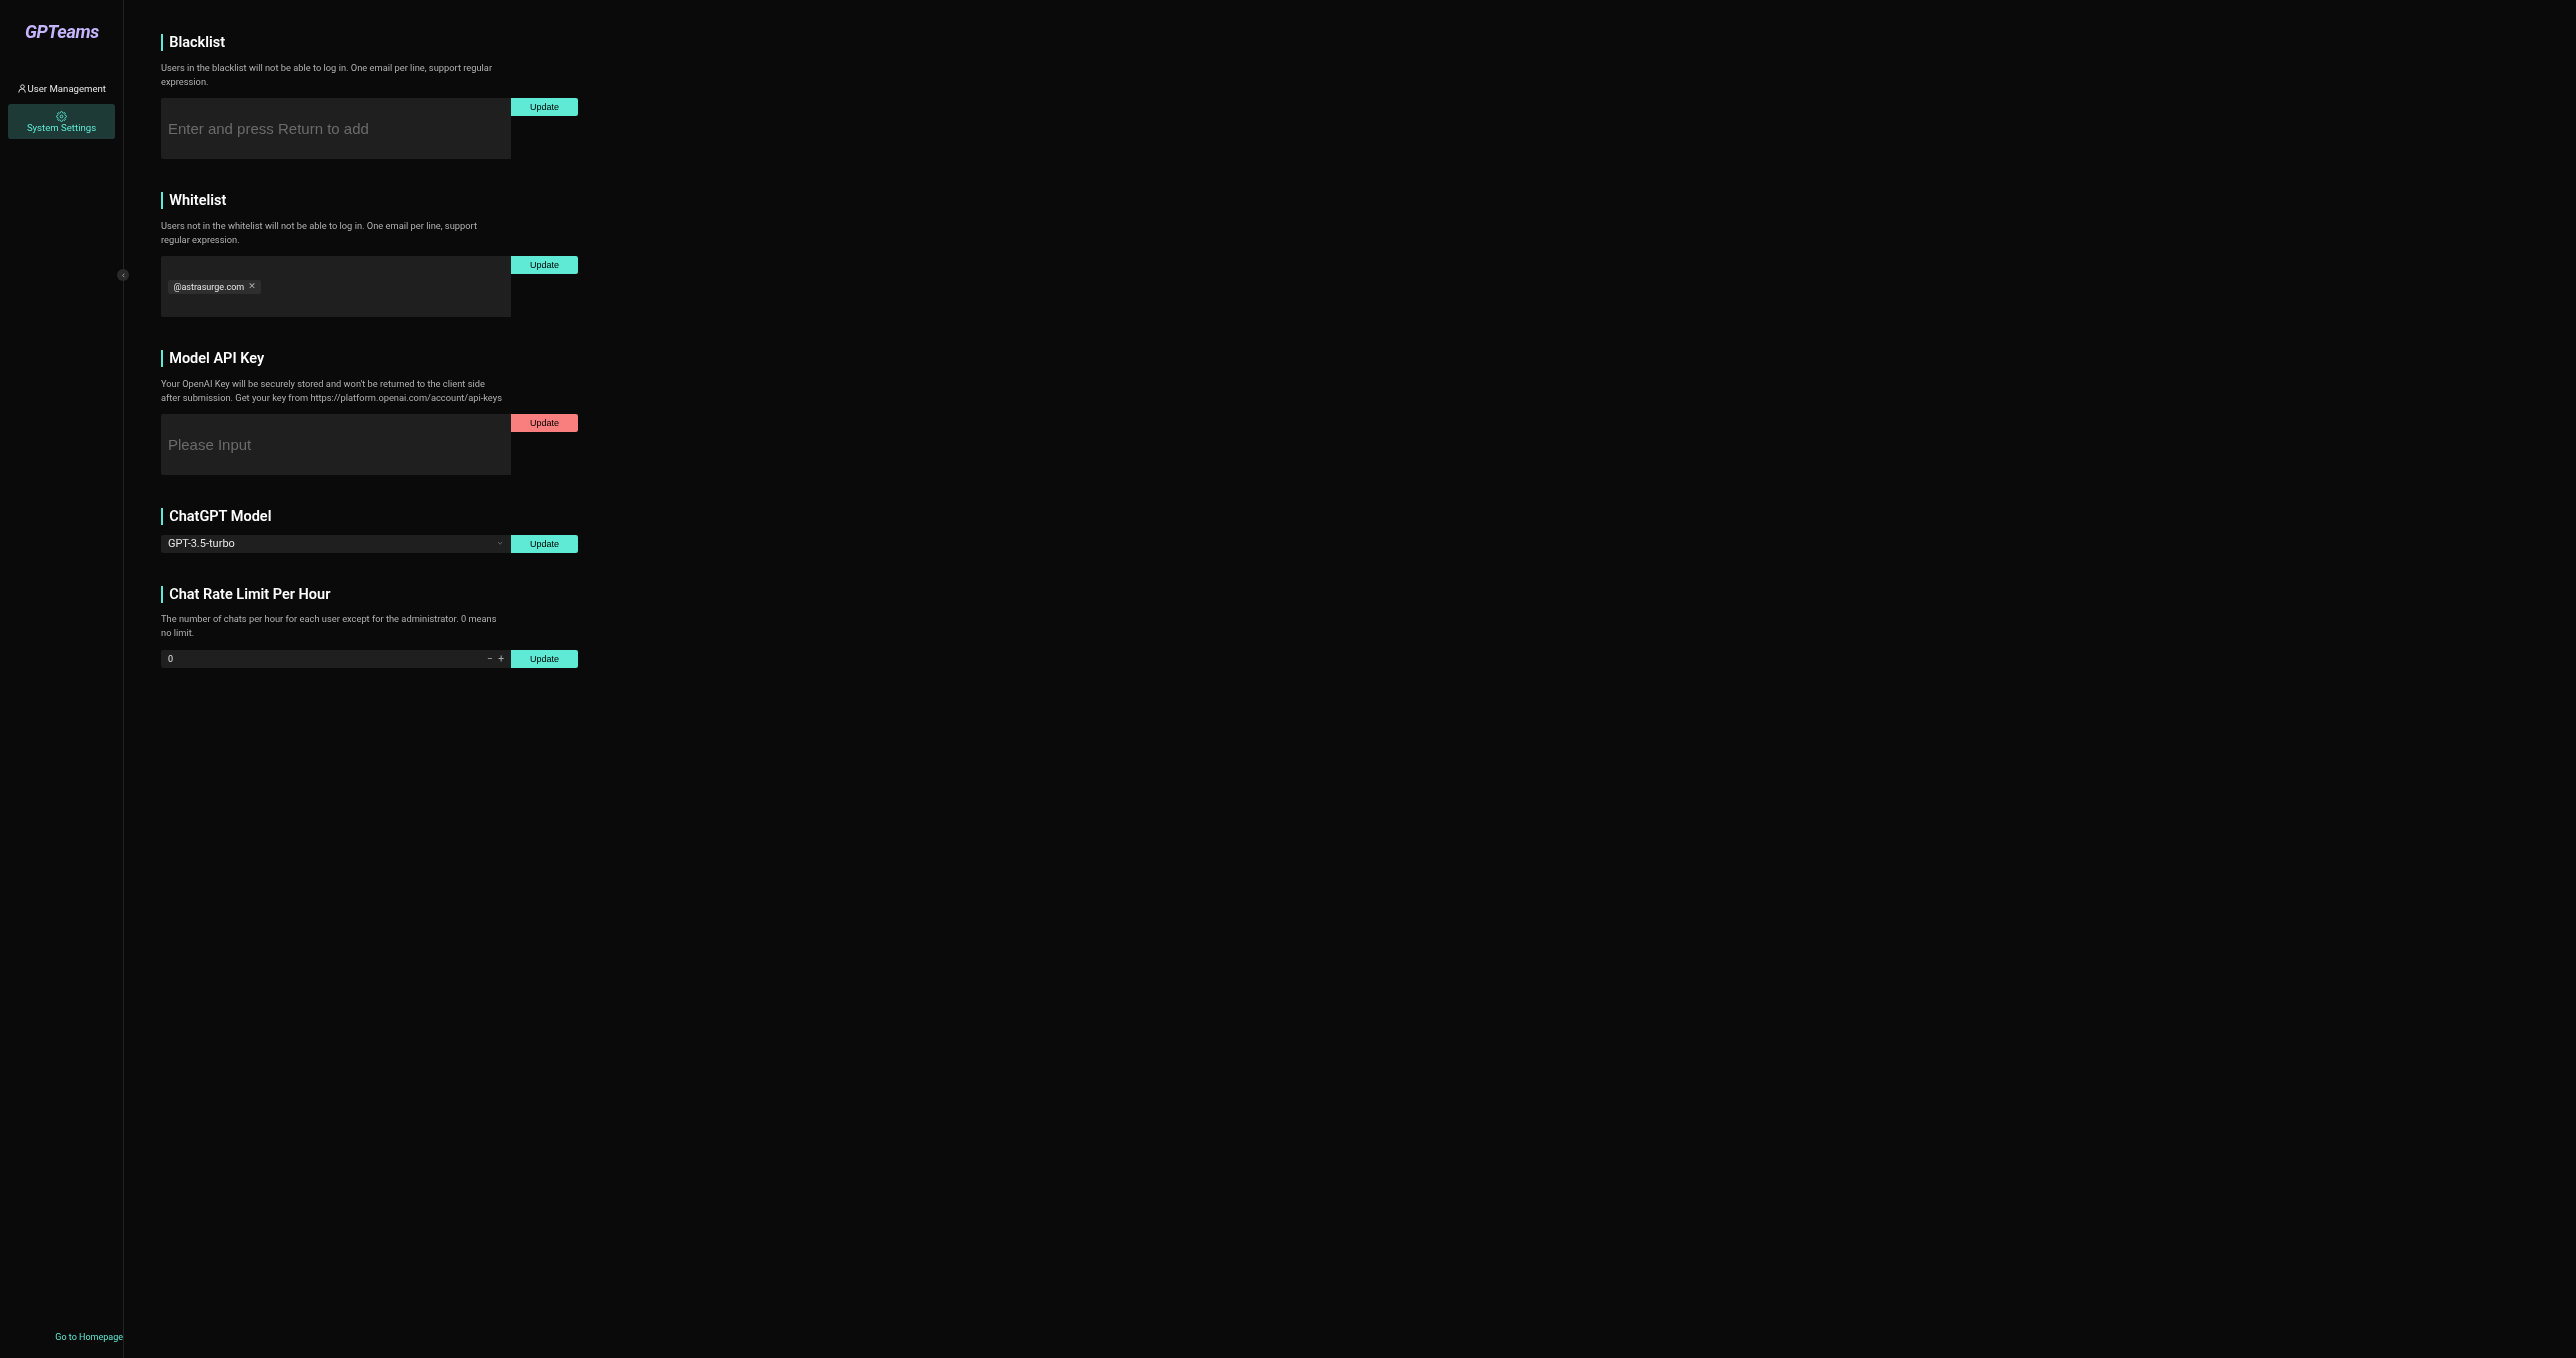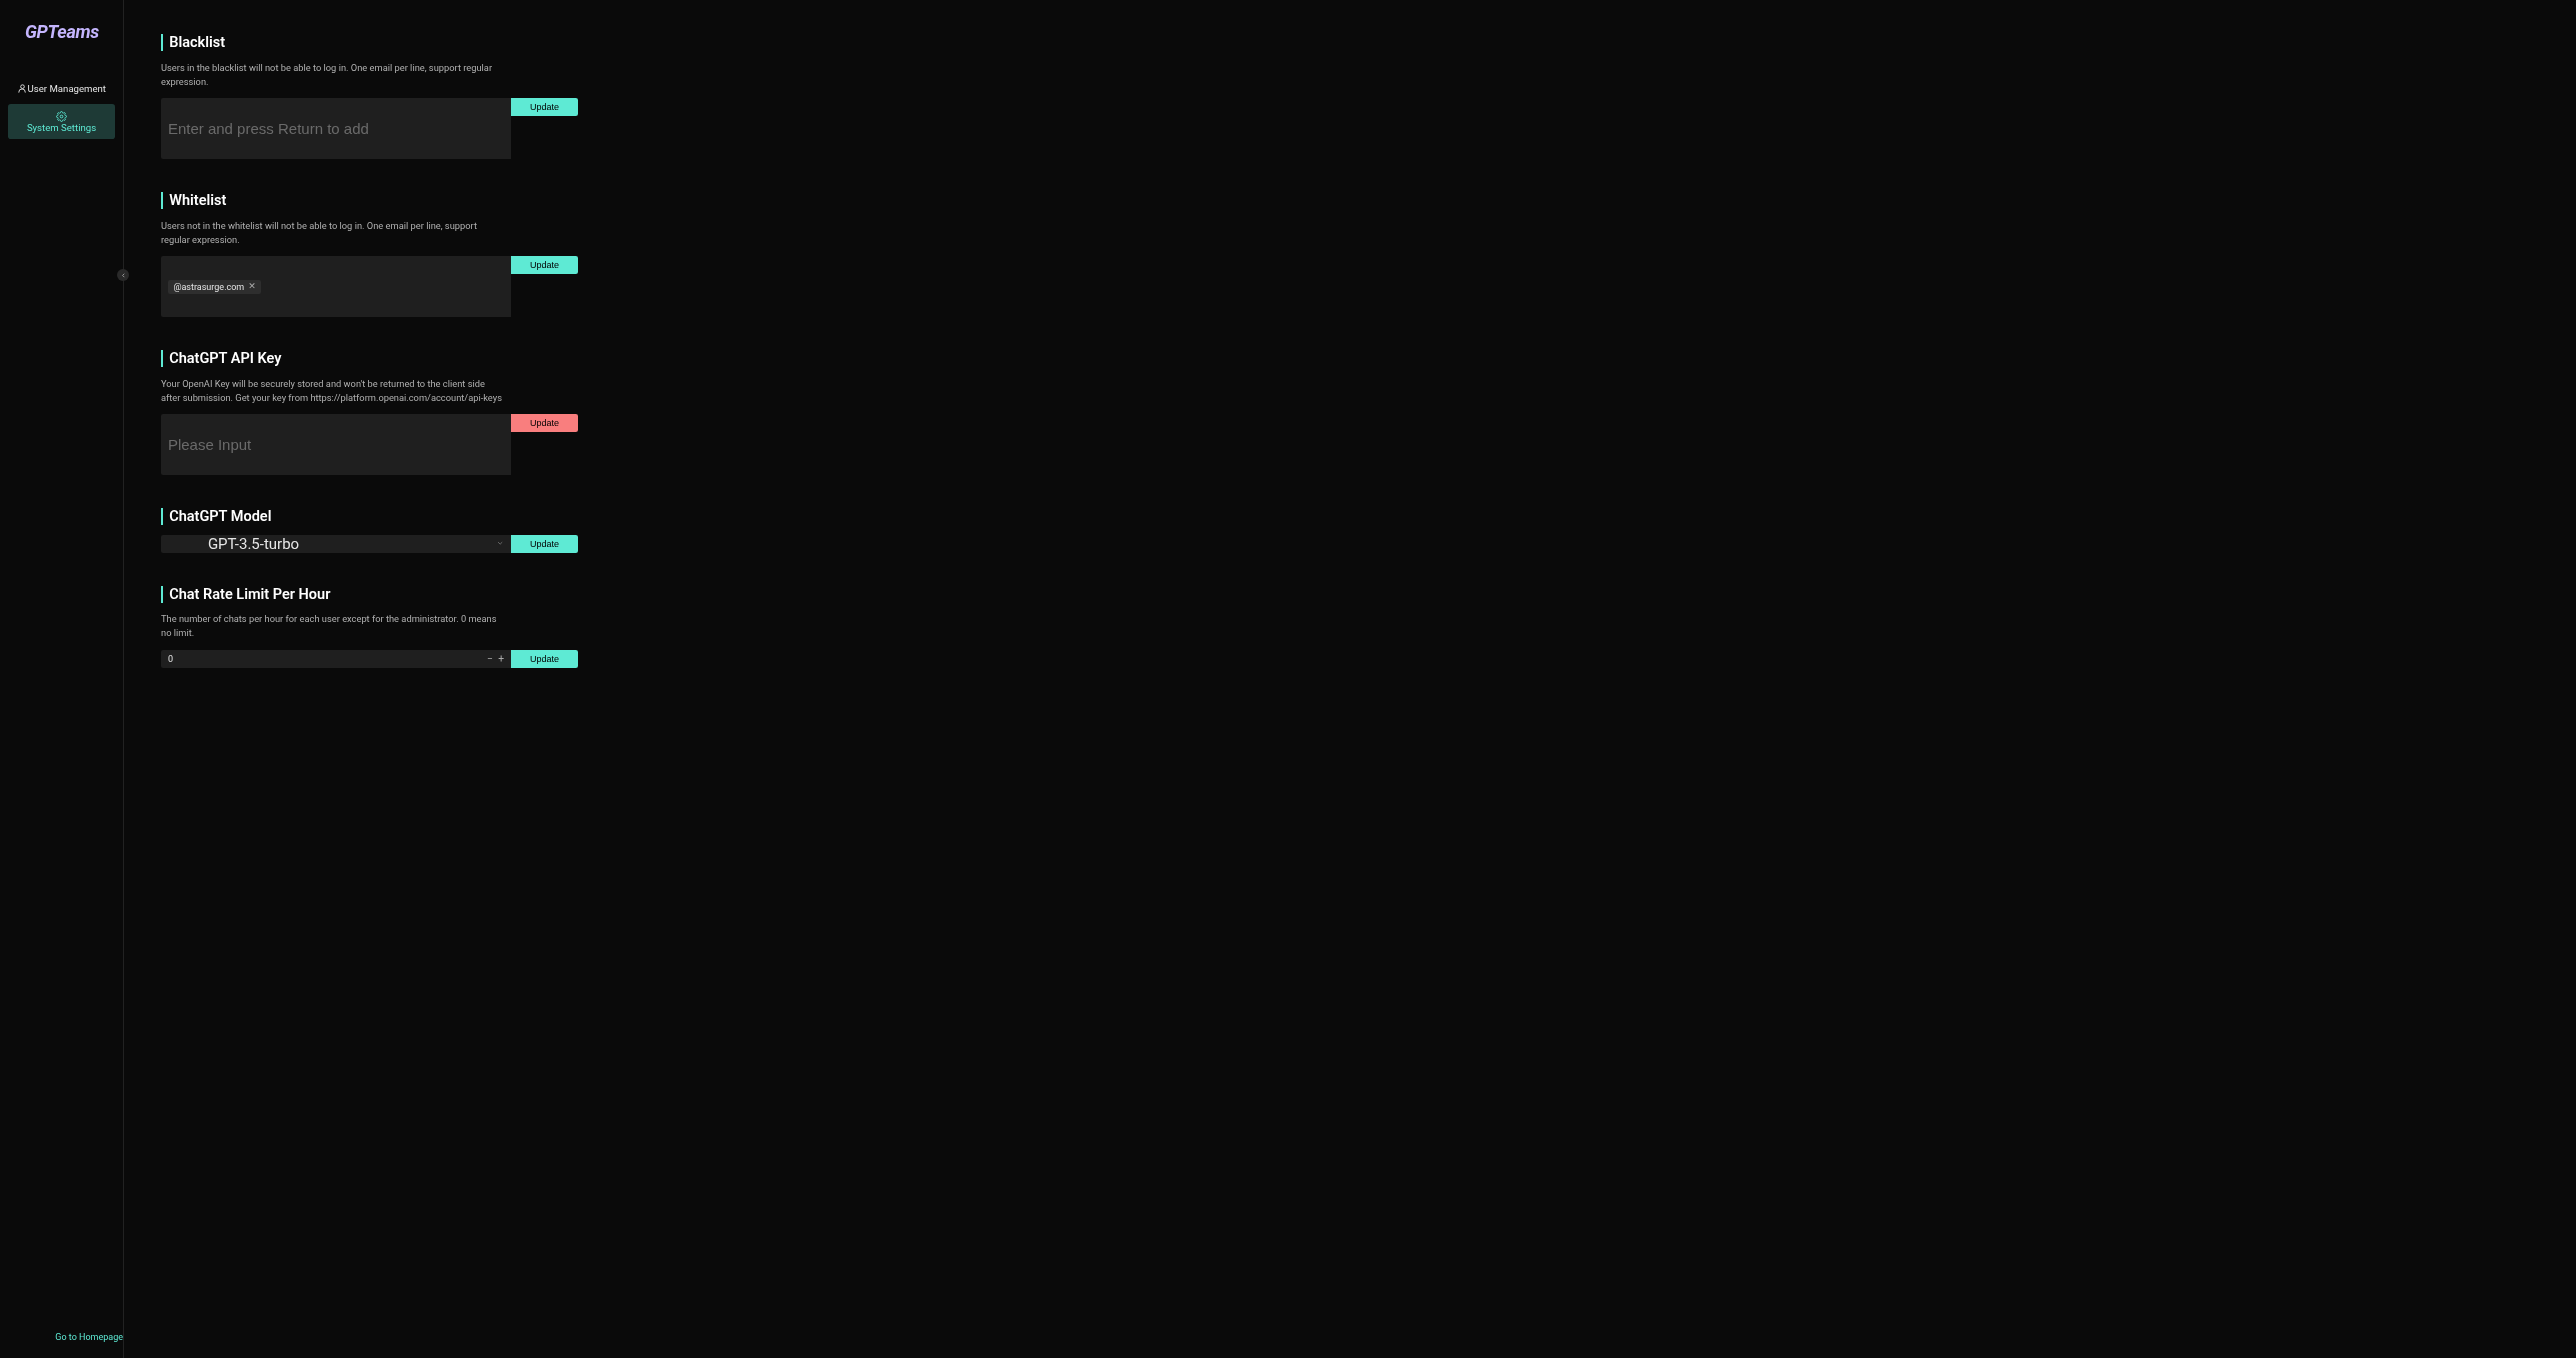--- a/index.html
+++ b/index.html
@@ -154,21 +154,21 @@
       flex: 1;
       background: #1f1f1f;
       border-radius: 2.1px 0 0 2.1px;
       display: flex;
       align-items: center;
       justify-content: space-between;
       padding: 0 6.9px;
       min-height: 18px;
       cursor: pointer;
     }
-    .select-value { font-size: 15px; color: #e5e5e5; margin-left: 40px; }
+    .select-value { font-size: 11px; color: #e5e5e5; }
     .number-wrap {
       flex: 1;
       background: #1f1f1f;
       border-radius: 2.1px 0 0 2.1px;
       display: flex;
       align-items: center;
       padding: 0 6.9px;
       min-height: 18px;
       position: relative;
     }
@@ -230,21 +230,21 @@
           <span>@astrasurge.com</span>
           <span class="tag-close">✕</span>
         </span>
         <input class="text-input" style="">
       </div>
       <button class="update-btn">Update</button>
     </div>
   </section>
 
   <section class="section">
-    <h2 class="section-title">ChatGPT API Key</h2>
+    <h2 class="section-title">Model API Key</h2>
     <p class="section-desc">Your OpenAI Key will be securely stored and won't be returned to the client side after submission. Get your key from https://platform.openai.com/account/api-keys</p>
     <div class="field-row">
       <div class="input-wrap">
         <input class="text-input" placeholder="Please Input" style="">
       </div>
       <button class="update-btn danger">Update</button>
     </div>
   </section>
 
   <section class="section">

